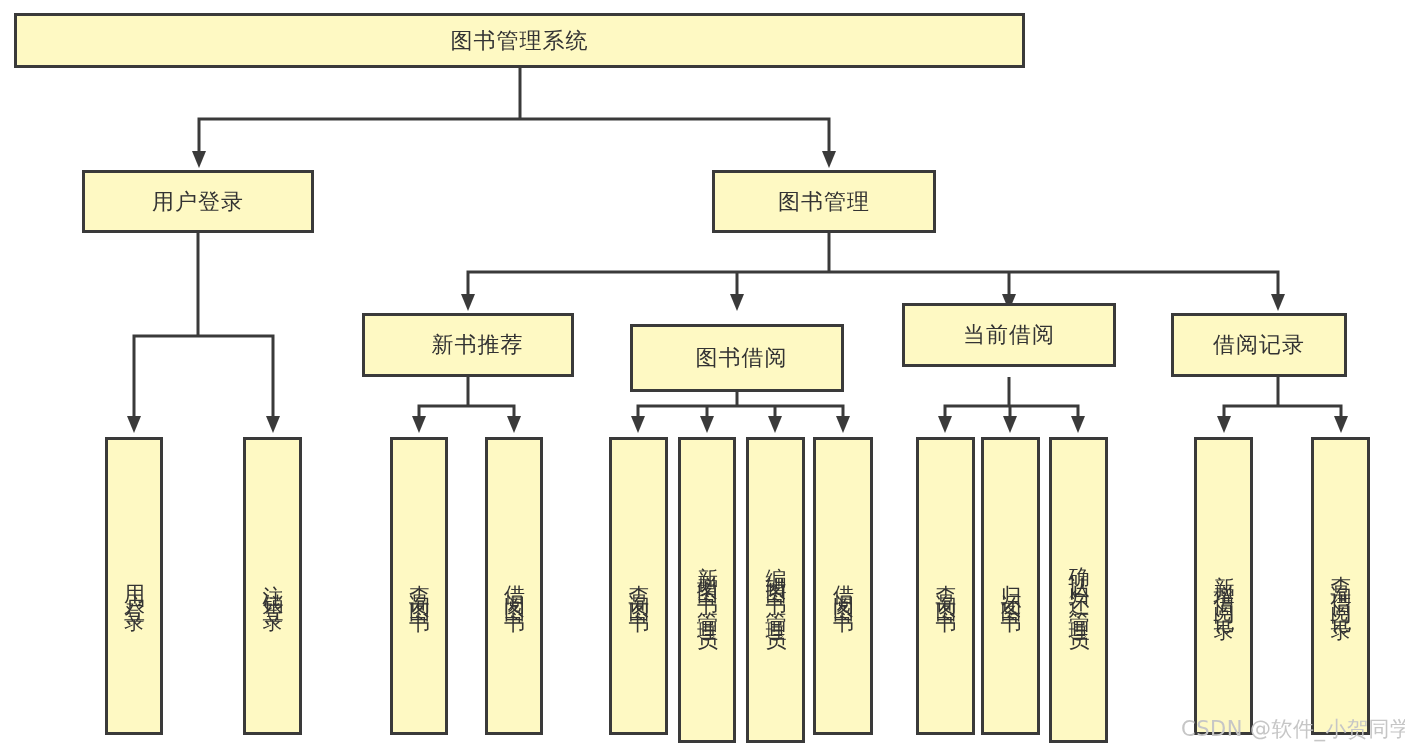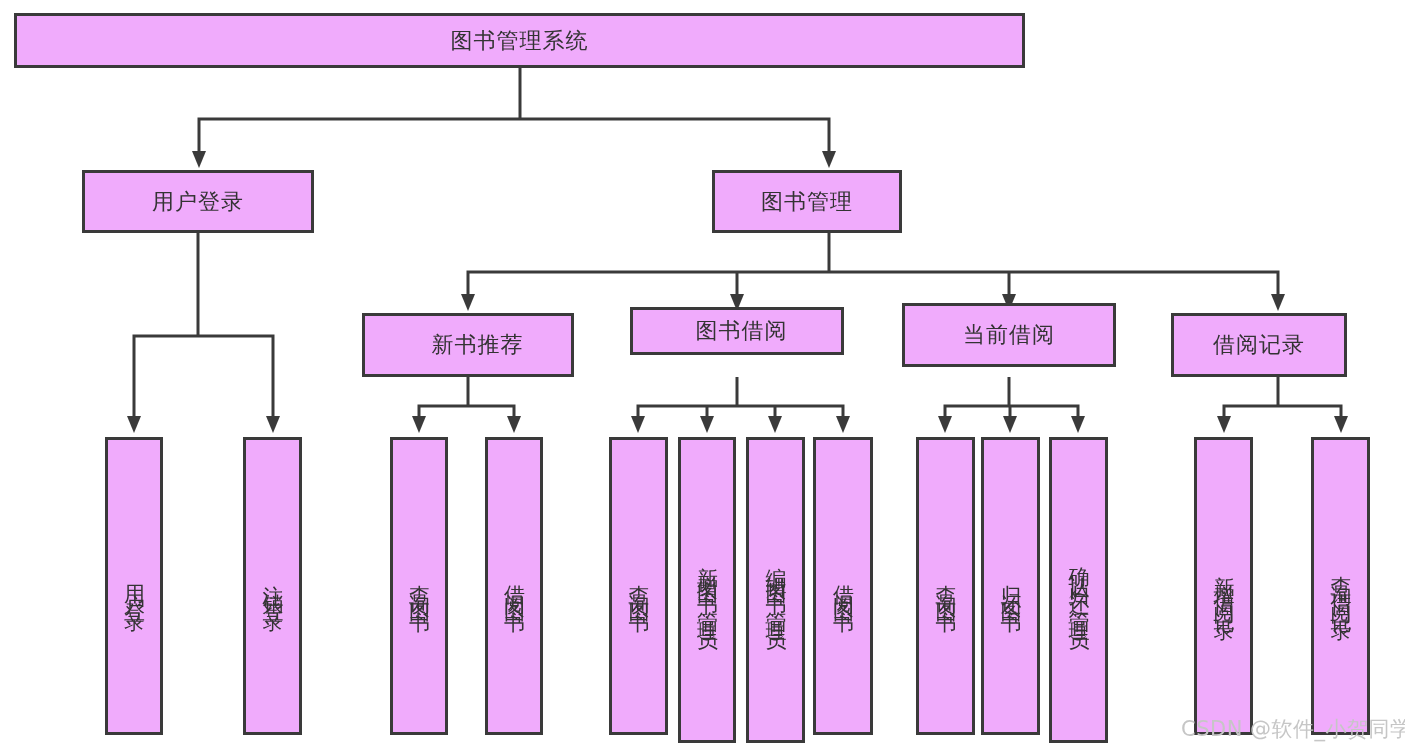--- a/index.html
+++ b/index.html
@@ -17,21 +17,21 @@
   }
   .connectors {
     position: absolute;
     left: 0; top: 0;
     width: 1405px; height: 747px;
   }
   .node {
     position: absolute;
     box-sizing: border-box;
     border: 3px solid #3a3a3a;
-    background: #f0abfc;
+    background: #fef9c3;
     display: flex;
     align-items: center;
     justify-content: center;
     color: #333333;
   }
   .hbox .label {
     font-size: 22px;
     letter-spacing: 1px;
     white-space: nowrap;
   }
@@ -114,28 +114,28 @@
     </g>
   </svg>
 
   <div class="node hbox" style="left:14px; top:13px; width:1011px; height:55px;">
     <span class="label">图书管理系统</span>
   </div>
 
   <div class="node hbox" style="left:82px; top:170px; width:232px; height:63px;">
     <span class="label">用户登录</span>
   </div>
-  <div class="node hbox" style="left:712px; top:170px; width:190px; height:63px;">
+  <div class="node hbox" style="left:712px; top:170px; width:224px; height:63px;">
     <span class="label">图书管理</span>
   </div>
 
   <div class="node hbox" style="left:362px; top:313px; width:212px; height:64px;padding-left:19px;">
     <span class="label">新书推荐</span>
   </div>
-  <div class="node hbox" style="left:630px; top:307px; width:214px; height:48px;padding-left:9px;">
+  <div class="node hbox" style="left:630px; top:324px; width:214px; height:68px;padding-left:9px;">
     <span class="label">图书借阅</span>
   </div>
   <div class="node hbox" style="left:902px; top:303px; width:214px; height:64px;">
     <span class="label">当前借阅</span>
   </div>
   <div class="node hbox" style="left:1171px; top:313px; width:176px; height:64px;">
     <span class="label">借阅记录</span>
   </div>
 
   <div class="node vbox" style="left:105px; top:437px; width:58px; height:298px;">

